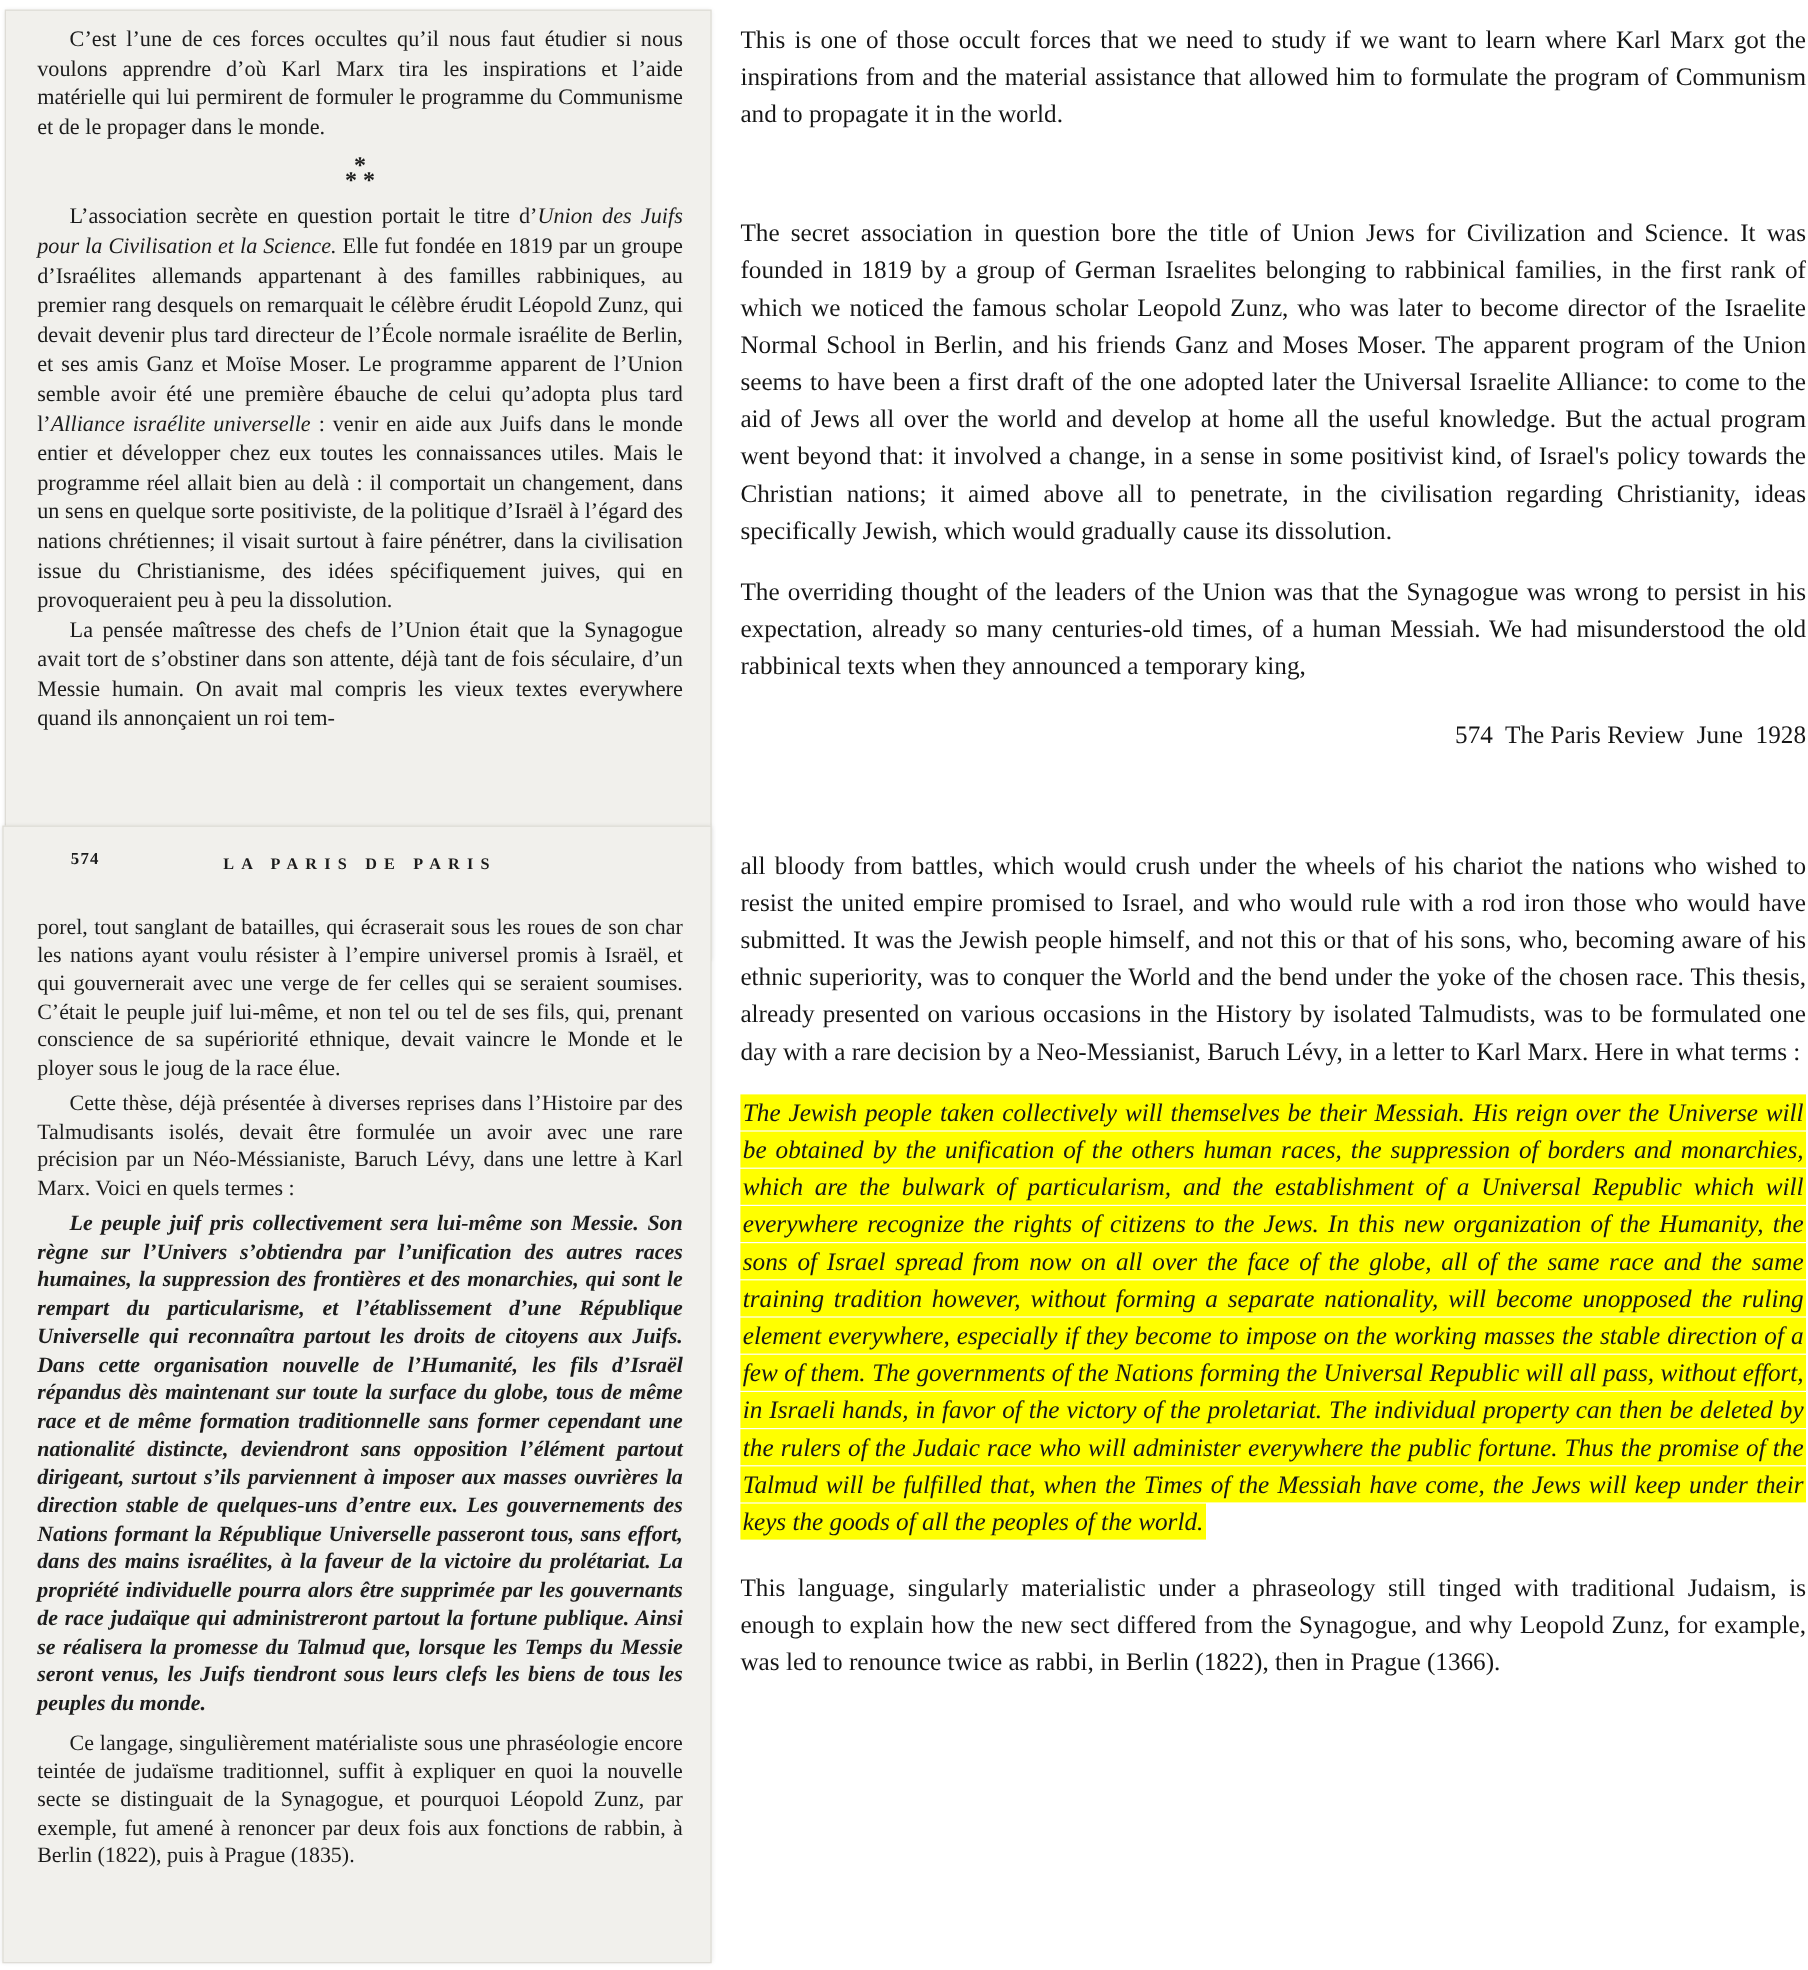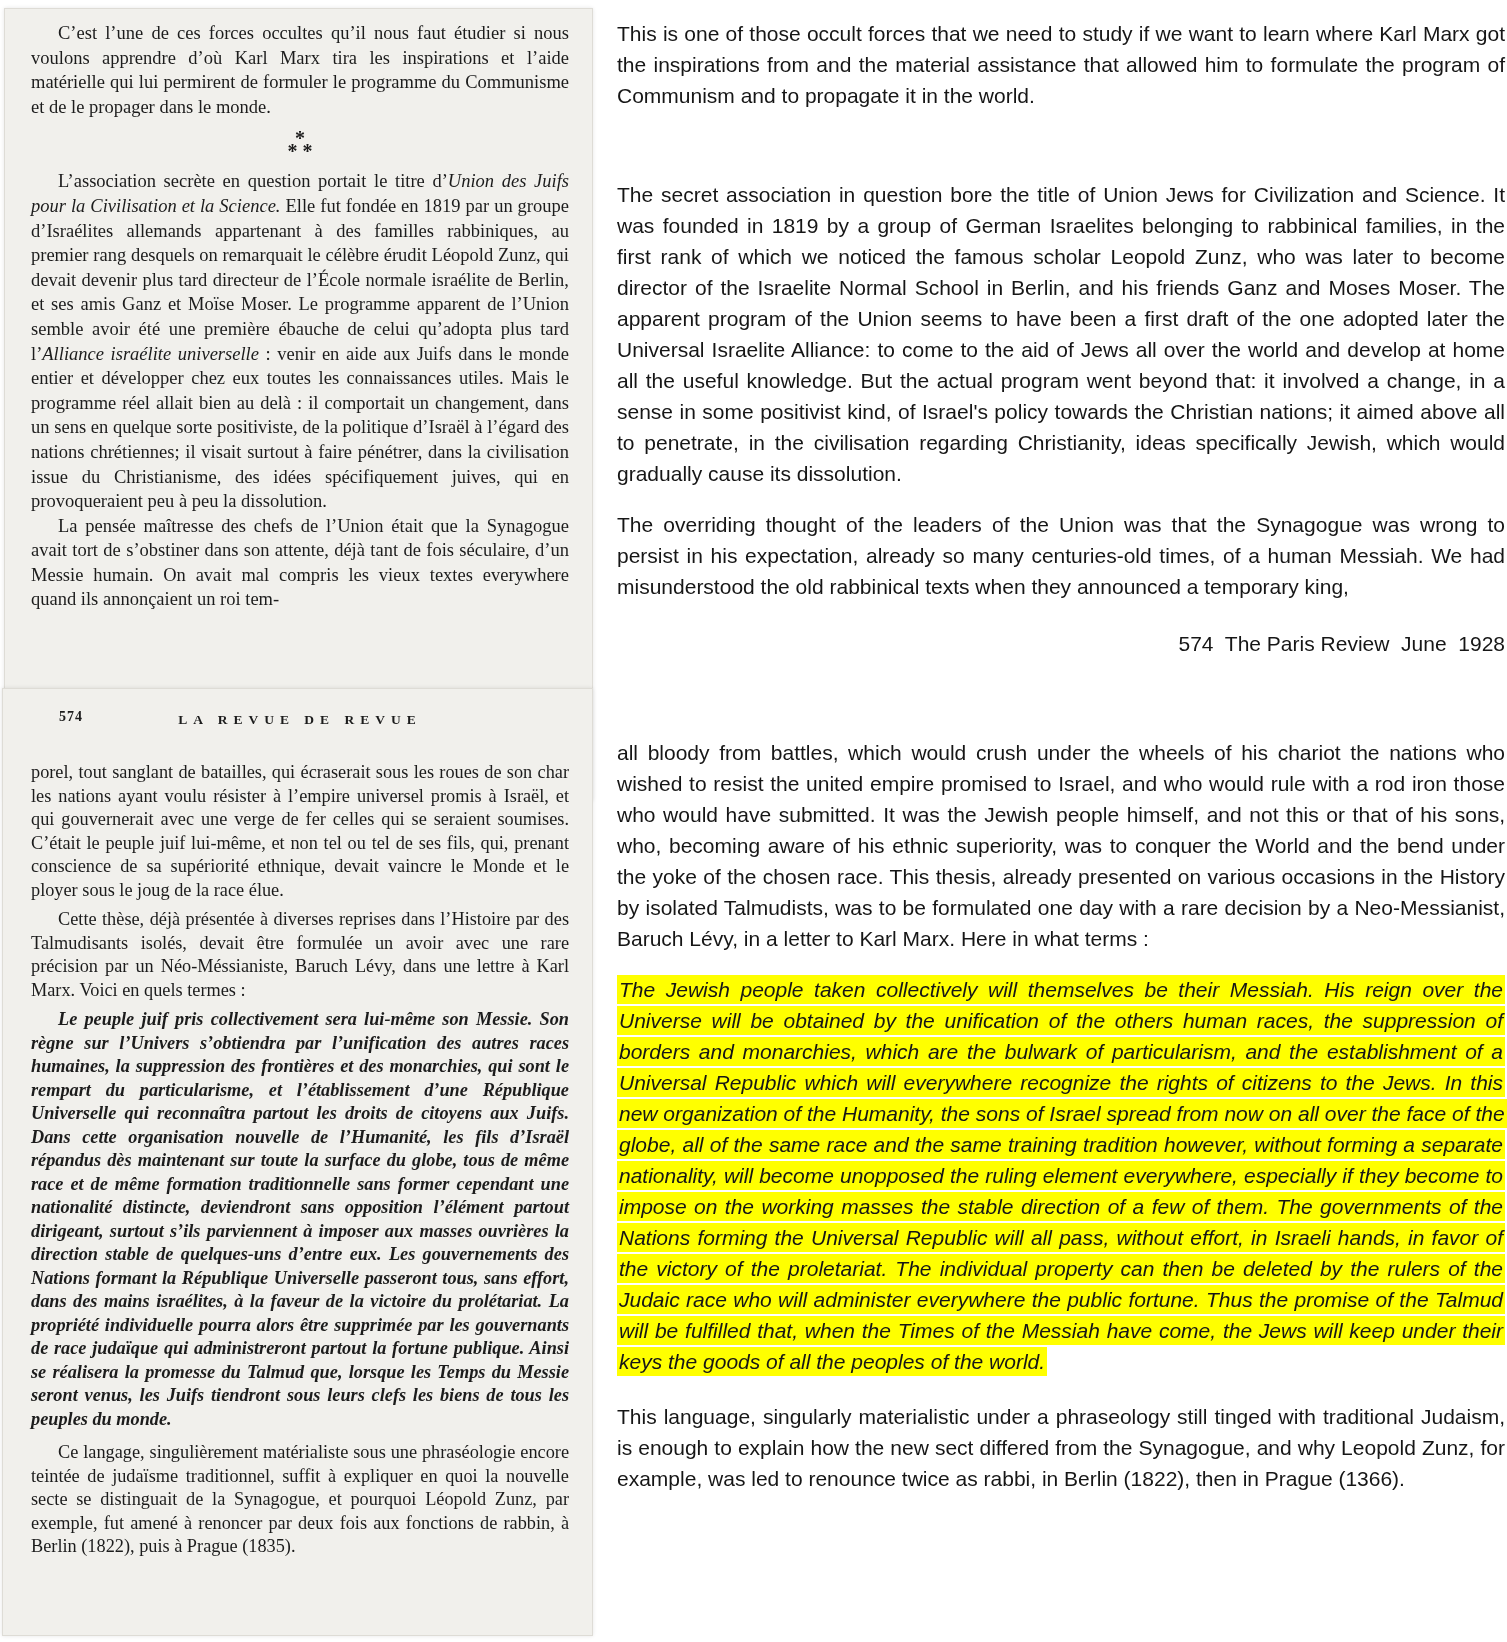--- a/index.html
+++ b/index.html
@@ -34,21 +34,21 @@
   .revue-title{position:absolute;left:0;right:0;top:3px;text-align:center;
                font-weight:bold;font-size:13.5px;letter-spacing:6px;}
   #scan2 .quote{font-style:italic;margin:6px 0 10px;font-weight:bold;}
   #scan2 .p-cont{margin-bottom:6px;}
 
   
   #right{
     position:absolute;left:617px;top:18px;width:888px;
     font-size:21px;line-height:31px;text-align:justify;color:#161616;
   }
-  #right p{margin:0;}
+  #right p{margin:0;font-family:Liberation Serif, serif;}
   #right .p1{margin-bottom:68px;}
   #right .p2{margin-bottom:20px;}
   #right .p3{margin-bottom:26px;}
   #right .runhead{text-align:right;white-space:pre-wrap;margin-bottom:78px;margin-left:15px;}
   #right .p4{margin-bottom:20px;}
   #right .hl-wrap{margin-bottom:24px;}
   .hl{
     background:var(--hl);font-style:italic;padding:3px 2px;
     -webkit-box-decoration-break:clone;box-decoration-break:clone;
   }
@@ -62,21 +62,21 @@
     <div>*</div>
     <div>* *</div>
   </div>
   <p><span>L’association secrète en question portait le titre d’</span><span class="ital">Union des Juifs pour la Civilisation et la Science.</span><span> Elle fut fondée en 1819 par un groupe d’Israélites allemands appartenant à des familles rabbiniques, au premier rang desquels on remarquait le célèbre érudit Léopold Zunz, qui devait devenir plus tard directeur de l’École normale israélite de Berlin, et ses amis Ganz et Moïse Moser. Le programme apparent de l’Union semble avoir été une première ébauche de celui qu’adopta plus tard l’</span><span class="ital">Alliance israélite universelle</span><span> : venir en aide aux Juifs dans le monde entier et développer chez eux toutes les connaissances utiles. Mais le programme réel allait bien au delà : il comportait un changement, dans un sens en quelque sorte positiviste, de la politique d’Israël à l’égard des nations chrétiennes; il visait surtout à faire pénétrer, dans la civilisation issue du Christianisme, des idées spécifiquement juives, qui en provoqueraient peu à peu la dissolution.</span></p>
   <p>La pensée maîtresse des chefs de l’Union était que la Synagogue avait tort de s’obstiner dans son attente, déjà tant de fois séculaire, d’un Messie humain. On avait mal compris les vieux textes everywhere quand ils annonçaient un roi tem-</p>
 </div>
 
 <div id="scan2" class="scan">
   <div class="revue-header">
     <span class="revue-page-num">574</span>
-    <span class="revue-title">LA REVUE DE REVUE</span>
+    <span class="revue-title">LA PARIS DE PARIS</span>
   </div>
   <p class="noindent p-cont">porel, tout sanglant de batailles, qui écraserait sous les roues de son char les nations ayant voulu résister à l’empire universel promis à Israël, et qui gouvernerait avec une verge de fer celles qui se seraient soumises. C’était le peuple juif lui-même, et non tel ou tel de ses fils, qui, prenant conscience de sa supériorité ethnique, devait vaincre le Monde et le ployer sous le joug de la race élue.</p>
   <p class="p-cont">Cette thèse, déjà présentée à diverses reprises dans l’Histoire par des Talmudisants isolés, devait être formulée un avoir avec une rare précision par un Néo-Méssianiste, Baruch Lévy, dans une lettre à Karl Marx. Voici en quels termes :</p>
   <p class="quote">Le peuple juif pris collectivement sera lui-même son Messie. Son règne sur l’Univers s’obtiendra par l’unification des autres races humaines, la suppression des frontières et des monarchies, qui sont le rempart du particularisme, et l’établissement d’une République Universelle qui reconnaîtra partout les droits de citoyens aux Juifs. Dans cette organisation nouvelle de l’Humanité, les fils d’Israël répandus dès maintenant sur toute la surface du globe, tous de même race et de même formation traditionnelle sans former cependant une nationalité distincte, deviendront sans opposition l’élément partout dirigeant, surtout s’ils parviennent à imposer aux masses ouvrières la direction stable de quelques-uns d’entre eux. Les gouvernements des Nations formant la République Universelle passeront tous, sans effort, dans des mains israélites, à la faveur de la victoire du prolétariat. La propriété individuelle pourra alors être supprimée par les gouvernants de race judaïque qui administreront partout la fortune publique. Ainsi se réalisera la promesse du Talmud que, lorsque les Temps du Messie seront venus, les Juifs tiendront sous leurs clefs les biens de tous les peuples du monde.</p>
   <p>Ce langage, singulièrement matérialiste sous une phraséologie encore teintée de judaïsme traditionnel, suffit à expliquer en quoi la nouvelle secte se distinguait de la Synagogue, et pourquoi Léopold Zunz, par exemple, fut amené à renoncer par deux fois aux fonctions de rabbin, à Berlin (1822), puis à Prague (1835).</p>
 </div>
 
 <div id="right">
   <p class="p1">This is one of those occult forces that we need to study if we want to learn where Karl Marx got the inspirations from and the material assistance that allowed him to formulate the program of Communism and to propagate it in the world.</p>
   <p class="p2">The secret association in question bore the title of Union Jews for Civilization and Science. It was founded in 1819 by a group of German Israelites belonging to rabbinical families, in the first rank of which we noticed the famous scholar Leopold Zunz, who was later to become director of the Israelite Normal School in Berlin, and his friends Ganz and Moses Moser. The apparent program of the Union seems to have been a first draft of the one adopted later the Universal Israelite Alliance: to come to the aid of Jews all over the world and develop at home all the useful knowledge. But the actual program went beyond that: it involved a change, in a sense in some positivist kind, of Israel's policy towards the Christian nations; it aimed above all to penetrate, in the civilisation regarding Christianity, ideas specifically Jewish, which would gradually cause its dissolution.</p>

